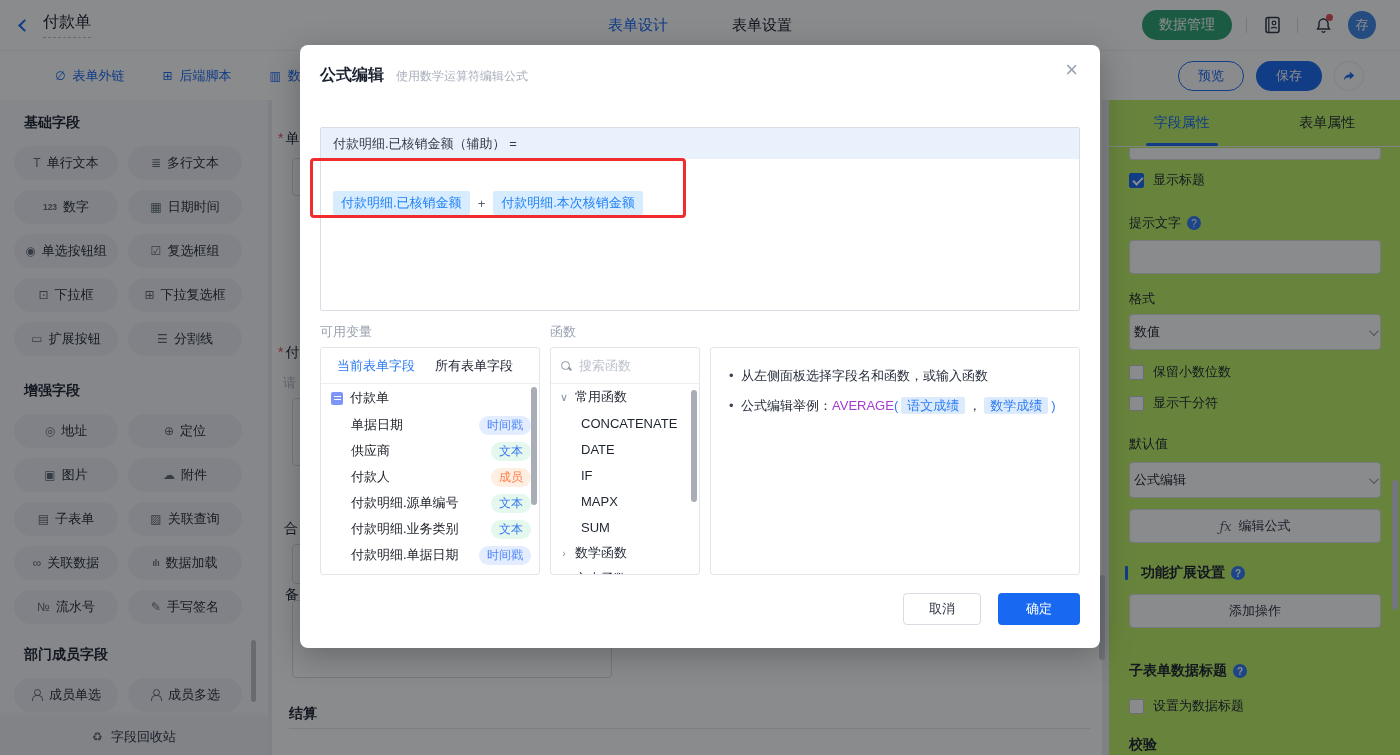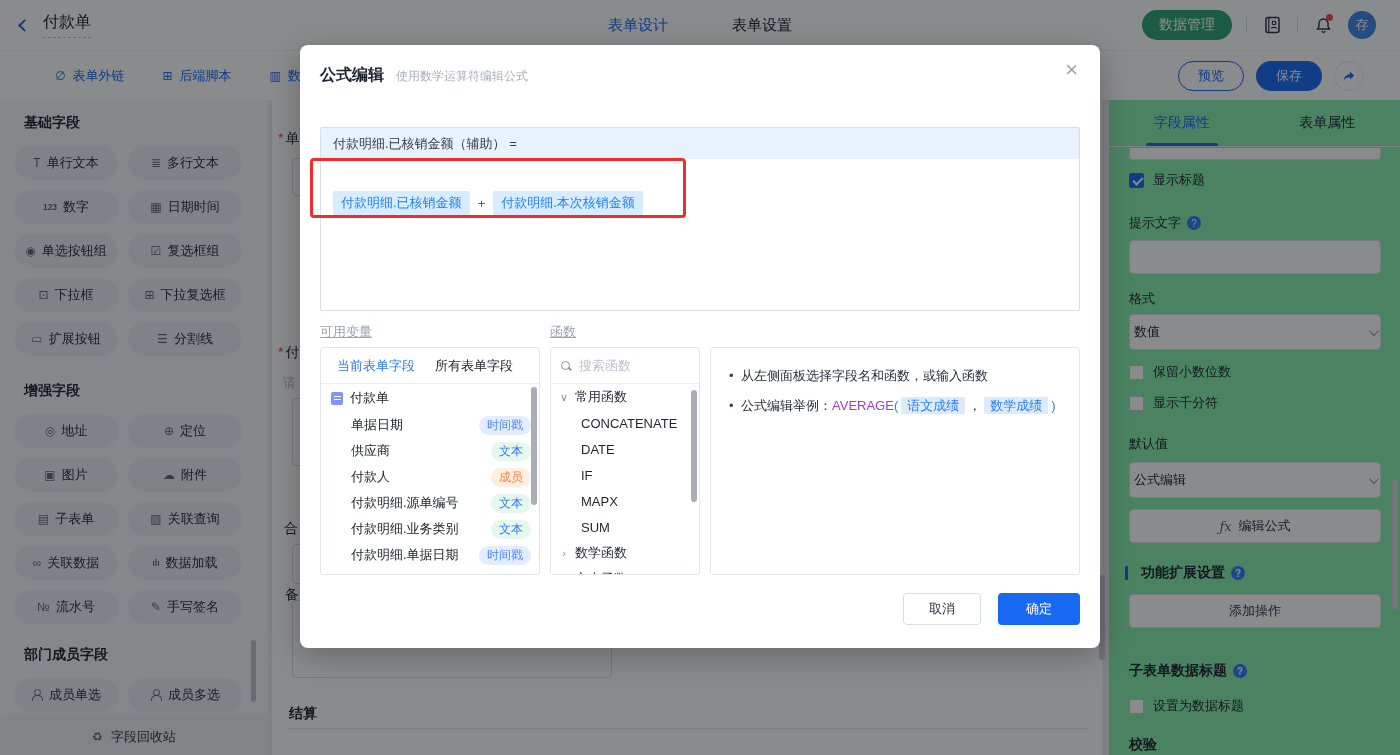--- a/index.html
+++ b/index.html
@@ -64,21 +64,21 @@
   .form-card { position:absolute; left:4px; right:6px; top:0; bottom:0; background:#fff; }
   .frag { position:absolute; font-size:14px; color:#1A212E; white-space:nowrap; }
   .req { color:#E34D59; margin-right:2px; }
   .ph { color:#B6BCC7; font-size:13px; }
   .cv-input { position:absolute; border:1px solid #D9DDE3; border-radius:4px; background:#fff; }
   .cv-sec { position:absolute; font-size:14px; font-weight:bold; color:#1A212E; }
   .cv-div { position:absolute; height:1px; background:#E4E6EA; }
   .canvas-scroll { position:absolute; left:1099px; top:100px; width:6px; height:655px; }
   .canvas-scroll .thumb { position:absolute; top:475px; width:6px; height:85px; background:#CACDD3; border-radius:3px; }
   
-  .rightpanel { position:absolute; left:1108px; top:100px; width:292px; height:655px; background:#86efac;
+  .rightpanel { position:absolute; left:1108px; top:100px; width:292px; height:655px; background:#bef264;
                 border-left:1px solid #E9EBEF; }
   .rp-tabs { height:47px; border-bottom:1px solid #EBEDF0; display:flex; }
   .rp-tab { flex:1; display:flex; align-items:center; justify-content:center; font-size:14px;
             color:#1A212E; position:relative; cursor:pointer; }
   .rp-tab.active { color:#1868F1; }
   .rp-tab.active::after { content:''; position:absolute; bottom:0; left:50%; transform:translateX(-50%);
                           width:72px; height:3px; background:#1868F1; border-radius:2px; }
   .rp-el { position:absolute; }
   .rp-label { font-size:13px; color:#1A212E; display:flex; align-items:center; gap:6px; }
   .rp-label.bold { font-weight:bold; font-size:14px; }
@@ -108,21 +108,21 @@
   .m-title { font-size:16px; font-weight:bold; color:#1A2230; }
   .m-sub { font-size:12px; color:#A8AFBB; }
   .m-close { position:absolute; right:22px; top:14px; font-size:22px; color:#9AA2AF; cursor:pointer; line-height:1; }
   .f-box { position:absolute; left:20px; top:82px; width:760px; height:184px; border:1px solid #D9DEE5;
            border-radius:2px; overflow:hidden; background:#fff; }
   .f-target { height:31px; background:#E9F2FC; display:flex; align-items:center; padding:0 12px;
               font-size:13px; color:#333A46; }
   .f-body { padding:32px 12px; display:flex; align-items:center; flex-wrap:wrap; }
   .chip { background:#D8ECFF; color:#2181F5; font-size:13px; padding:3px 8px; border-radius:2px; cursor:pointer; }
   .op { color:#555C68; margin:0 8px; font-size:13px; }
-  .p-label { position:absolute; top:278px; font-size:13px; color:#9AA3B0;text-decoration:underline; }
+  .p-label { position:absolute; top:278px; font-size:13px; color:#9AA3B0; }
   .panel { position:absolute; top:302px; height:228px; border:1px solid #E2E5EA; border-radius:3px;
            background:#fff; overflow:hidden; }
   .vtabs { height:36px; border-bottom:1px solid #ECEEF1; display:flex; align-items:center;
            padding:0 16px; gap:20px; font-size:13px; }
   .vtab { color:#222834; cursor:pointer; }
   .vtab.active { color:#2E7CF2; }
   .vroot { height:28px; display:flex; align-items:center; gap:7px; padding:0 10px; font-size:13px; color:#20242B; }
   .doc-ico { width:12px; height:13px; background:#7D96F8; border-radius:2px; position:relative; flex:none; }
   .doc-ico::after { content:''; position:absolute; left:2.5px; top:4px; width:7px; height:1.5px;
                     background:#fff; box-shadow:0 3px 0 #fff; }

